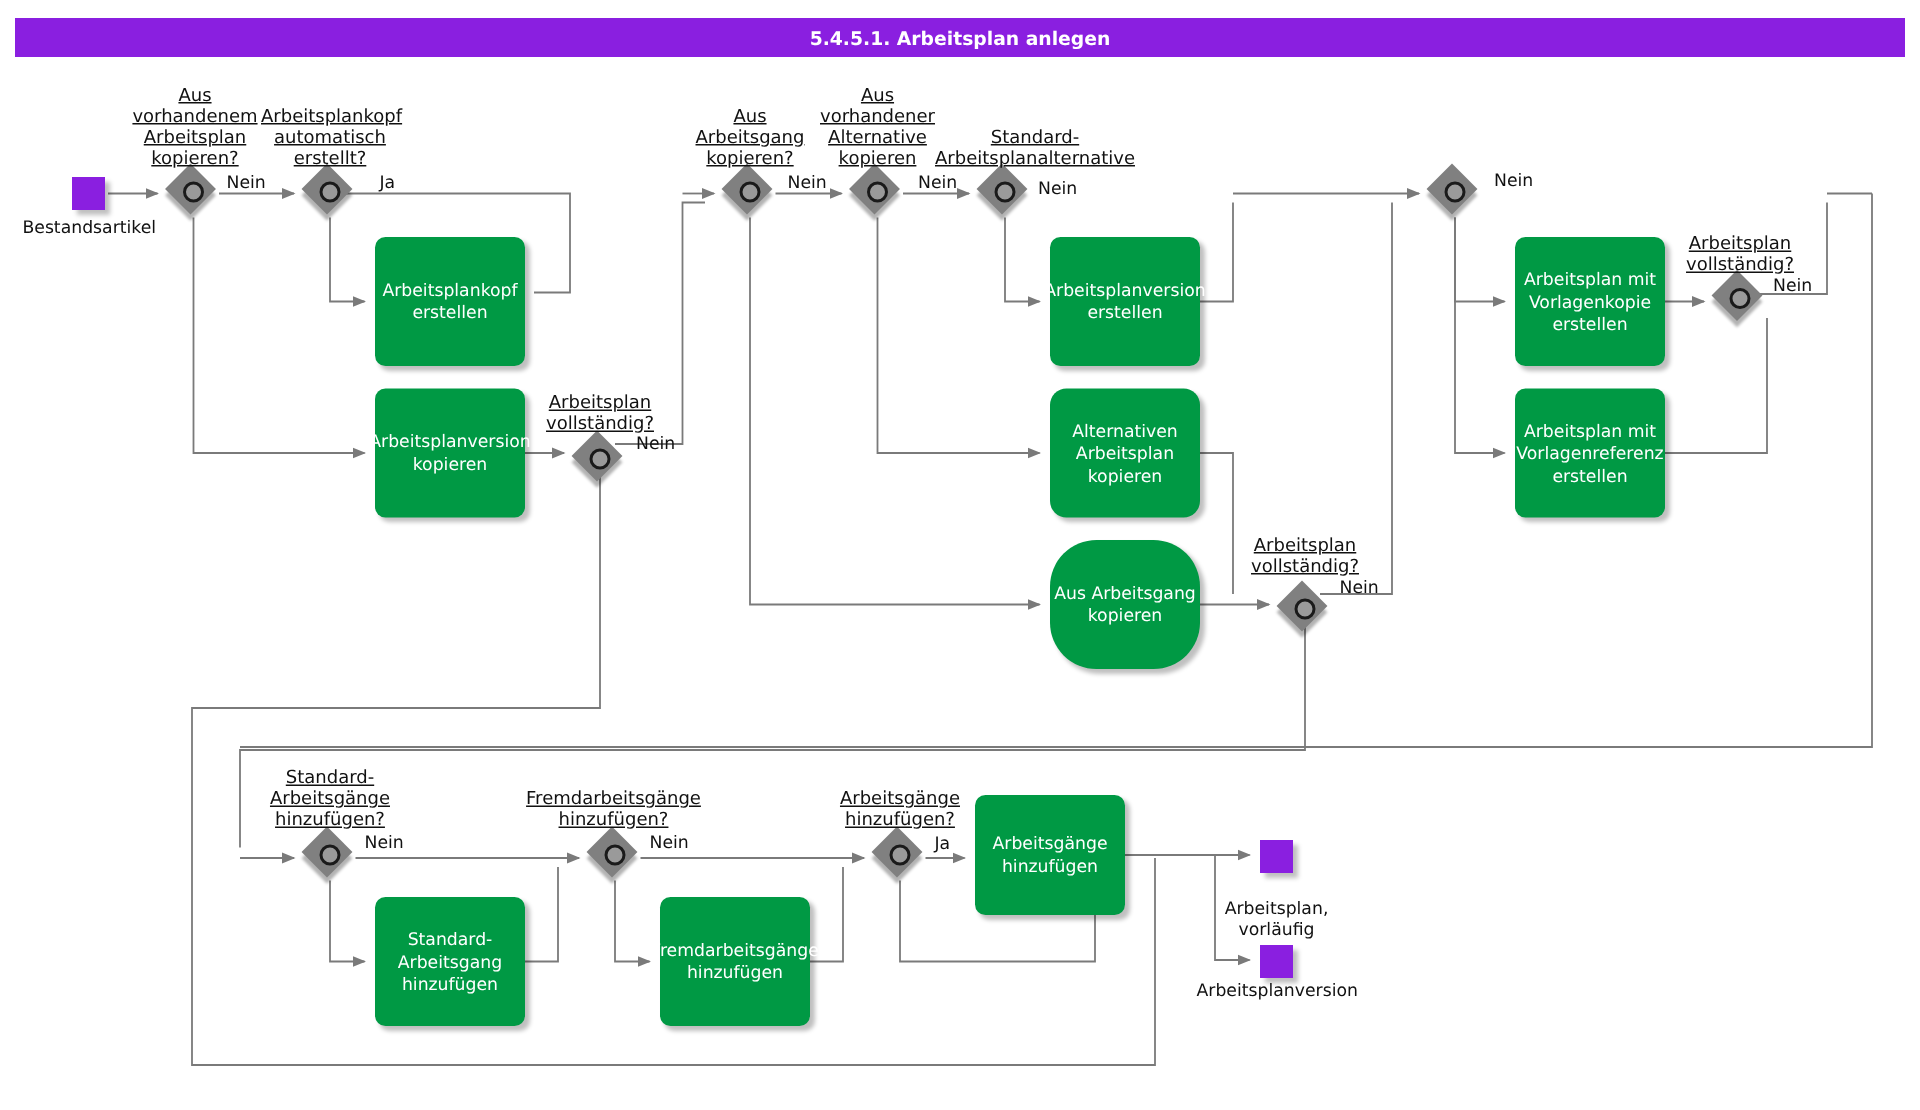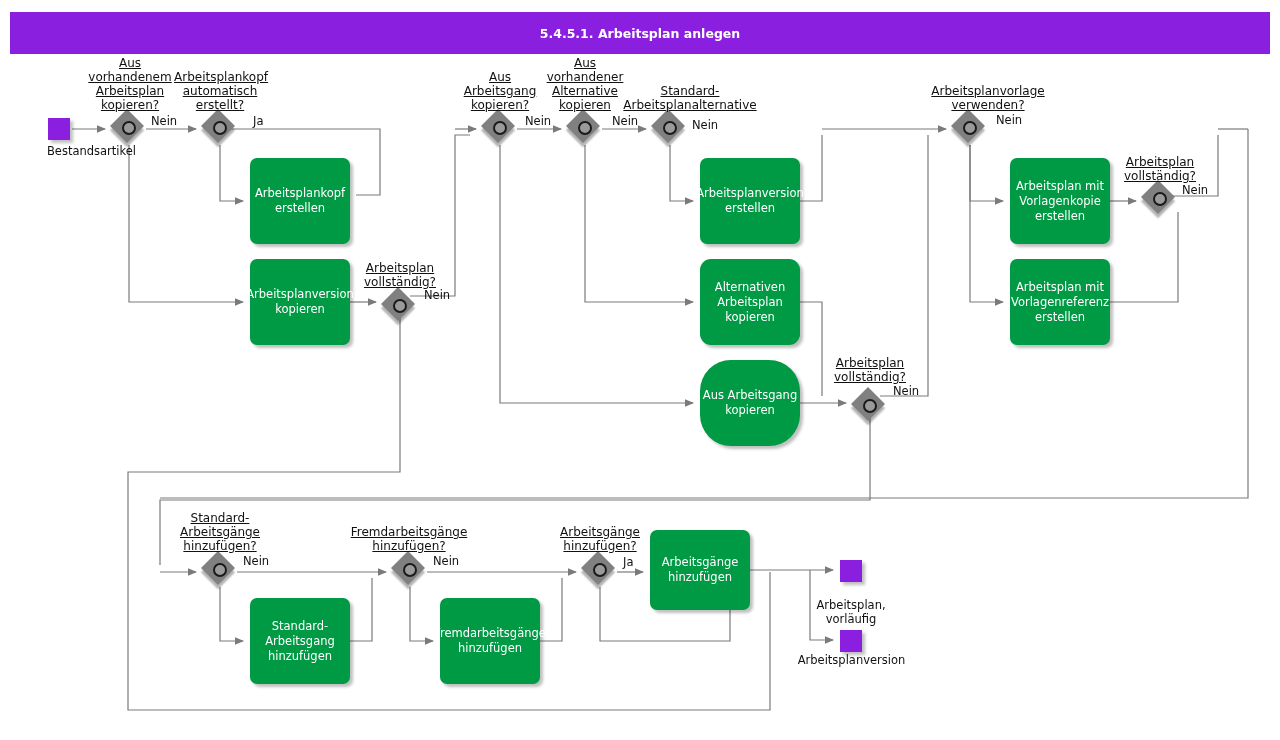--- a/index.html
+++ b/index.html
@@ -1,21 +1,21 @@
 <!DOCTYPE html>
 <html><head>
 <meta charset="utf-8">
 <style>
   html,body{margin:0;padding:0;background:#ffffff;}
   body{font-family:"DejaVu Sans","Liberation Sans",sans-serif;}
   #root{position:relative;width:1280px;height:740px;background:#fff;overflow:hidden;}
 
   
   .titlebar{
-    position:absolute;left:10px;top:12px;width:1260px;height:42px;
+    position:absolute;left:10px;top:12px;width:1260px;height:26px;
     background:#8A1FE0;
     display:flex;align-items:center;justify-content:center;
   }
   .titlebar .t{
     color:#ffffff;font-size:12.5px;font-weight:bold;
     font-family:"DejaVu Sans","Liberation Sans",sans-serif;
     letter-spacing:0px;
   }
 
   
@@ -155,21 +155,21 @@
 
       <path d="M350,641 L372,641 L372,578"></path>
 
       <path d="M540,641 L562,641 L562,578"></path>
 
       <path d="M600,587 L600,641 L730,641 L730,572"></path>
     </g>
   </svg>
 
   <div class="node evt" style="left:48px;top:118px;"></div>
-  <div class="evtlabel" style="left:12px;top:144px;width:95px;margin-left:32px;">Bestandsartikel</div>
+  <div class="evtlabel" style="left:12px;top:144px;width:95px;">Bestandsartikel</div>
 
   <div class="node evt" style="left:840px;top:560px;"></div>
   <div class="evtlabel" style="left:795px;top:598px;width:112px;">Arbeitsplan,<br>vorläufig</div>
 
   <div class="node evt" style="left:840px;top:630px;"></div>
   <div class="evtlabel" style="left:789px;top:653px;width:125px;">Arbeitsplanversion</div>
 
   <div class="node dec" style="left:112px;top:111px;">
     <div class="dia"></div>
     <div class="ring"></div>
@@ -216,21 +216,20 @@
     <div class="dia"></div>
     <div class="ring"></div>
   </div>
   <div class="declabel" style="left:824px;top:356px;width:92px;">Arbeitsplan<br>vollständig?</div>
   <div class="branch" style="left:893px;top:384px;">Nein</div>
 
   <div class="node dec" style="left:953px;top:111px;">
     <div class="dia"></div>
     <div class="ring"></div>
   </div>
-  <div class="declabel" style="left:908px;top:84px;width:160px;">Arbeitsplanvorlage<br>verwenden?</div>
   <div class="branch" style="left:996px;top:113px;">Nein</div>
 
   <div class="node dec" style="left:1143px;top:182px;">
     <div class="dia"></div>
     <div class="ring"></div>
   </div>
   <div class="declabel" style="left:1114px;top:155px;width:92px;">Arbeitsplan<br>vollständig?</div>
   <div class="branch" style="left:1182px;top:183px;">Nein</div>
 
   <div class="node dec" style="left:203px;top:553px;">

